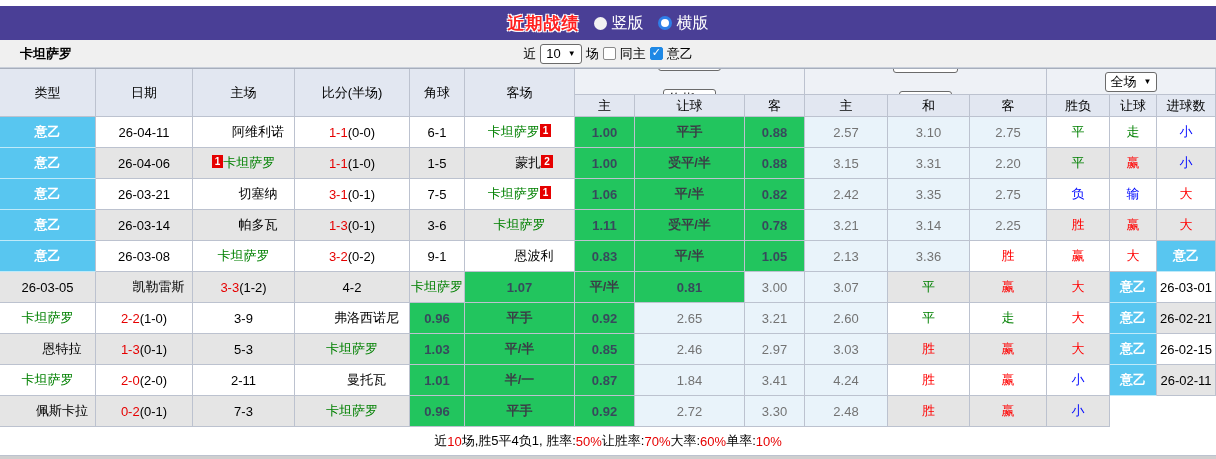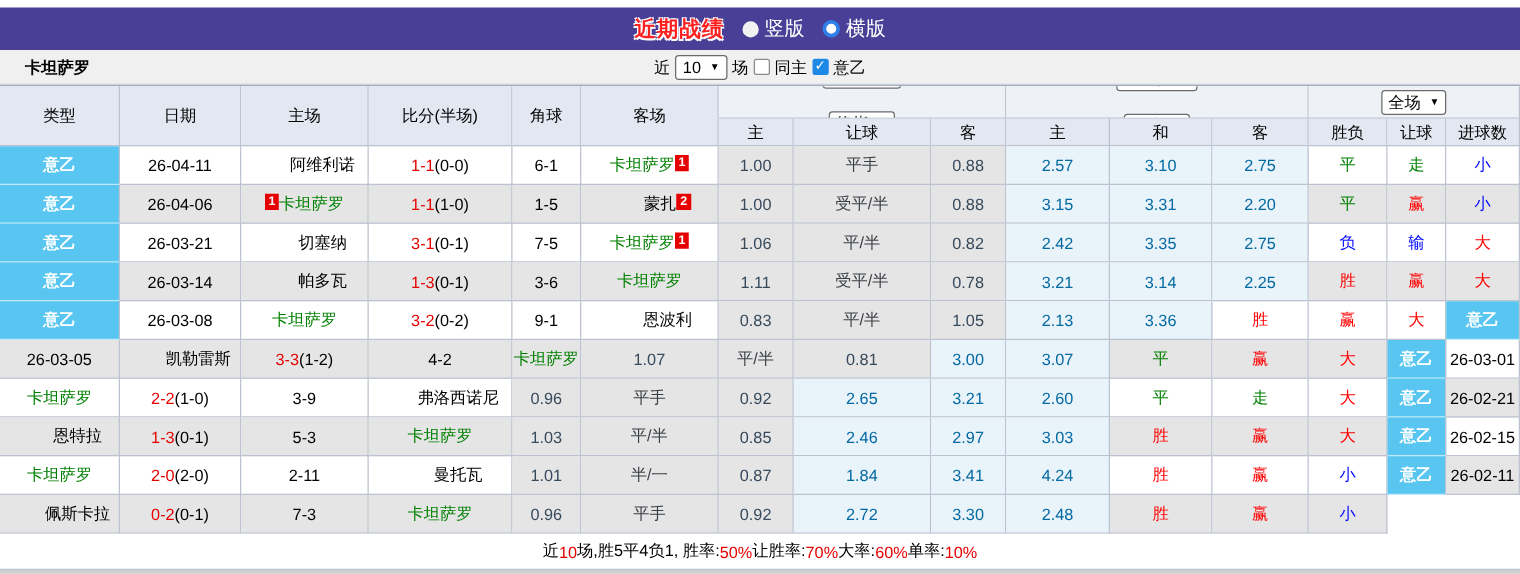--- a/index.html
+++ b/index.html
@@ -30,23 +30,23 @@
   .tbl { display:grid; width:1216px;
     grid-template-columns:96px 97px 102px 115px 55px 110px 60px 110px 60px 83px 82px 77px 63px 47px 59px;
     grid-template-rows:26px 22px repeat(10,31px) 29px;
     border-top:1px solid #a7aebc; font-size:13px; color:#000; }
   .cell { border-right:1px solid #bcc2cf; border-bottom:1px solid #bcc2cf; display:flex; align-items:center; justify-content:center; overflow:hidden; white-space:nowrap; }
   .hdr { background:#e2e7f1; }
   .hdr-dd { background:#eef1f6; display:flex; gap:18px; align-items:center; justify-content:center;flex-direction:column; }
   .span2 { grid-row:1 / 3; }
   .c-league { background:#58c6f0; color:#fff; font-weight:bold; border-bottom-color:#bfeaf9; }
   .alt { background:#e5e5e5; }
-  .c-odds { background:#e5e5e5; color:#374a5c; }
+  .c-odds { background:#22c55e; color:#374a5c;font-weight:bold; }
   .c-odds.txt { color:#3a3f46; }
-  .c-avg { background:#e9f3fa; color:#0369a1; }
+  .c-avg { background:#e9f3fa; color:#737373; }
   .score-main { color:#e60000; }
   .score-half { color:#000; }
   .team-green { color:#008000; }
   .team-black { color:#000;margin-left:29px; }
   .badge { display:inline-block; background:#e60000; color:#fff; font-size:10px; font-weight:bold; line-height:13px; padding:0 3px; vertical-align:top; position:relative; top:-2px; }
   .res-red { color:#f00; } .res-green { color:#008000; } .res-blue { color:#0008ff; }
   .summary-row { grid-column:1 / -1; background:#fff; display:flex; align-items:center; justify-content:center; font-size:13px; border-bottom:1px solid #bcc2cf; }
   .summary-row .red { color:#e60000; }
   .bottom-strip { height:5px; background:#cfcfcf; }
 </style>

